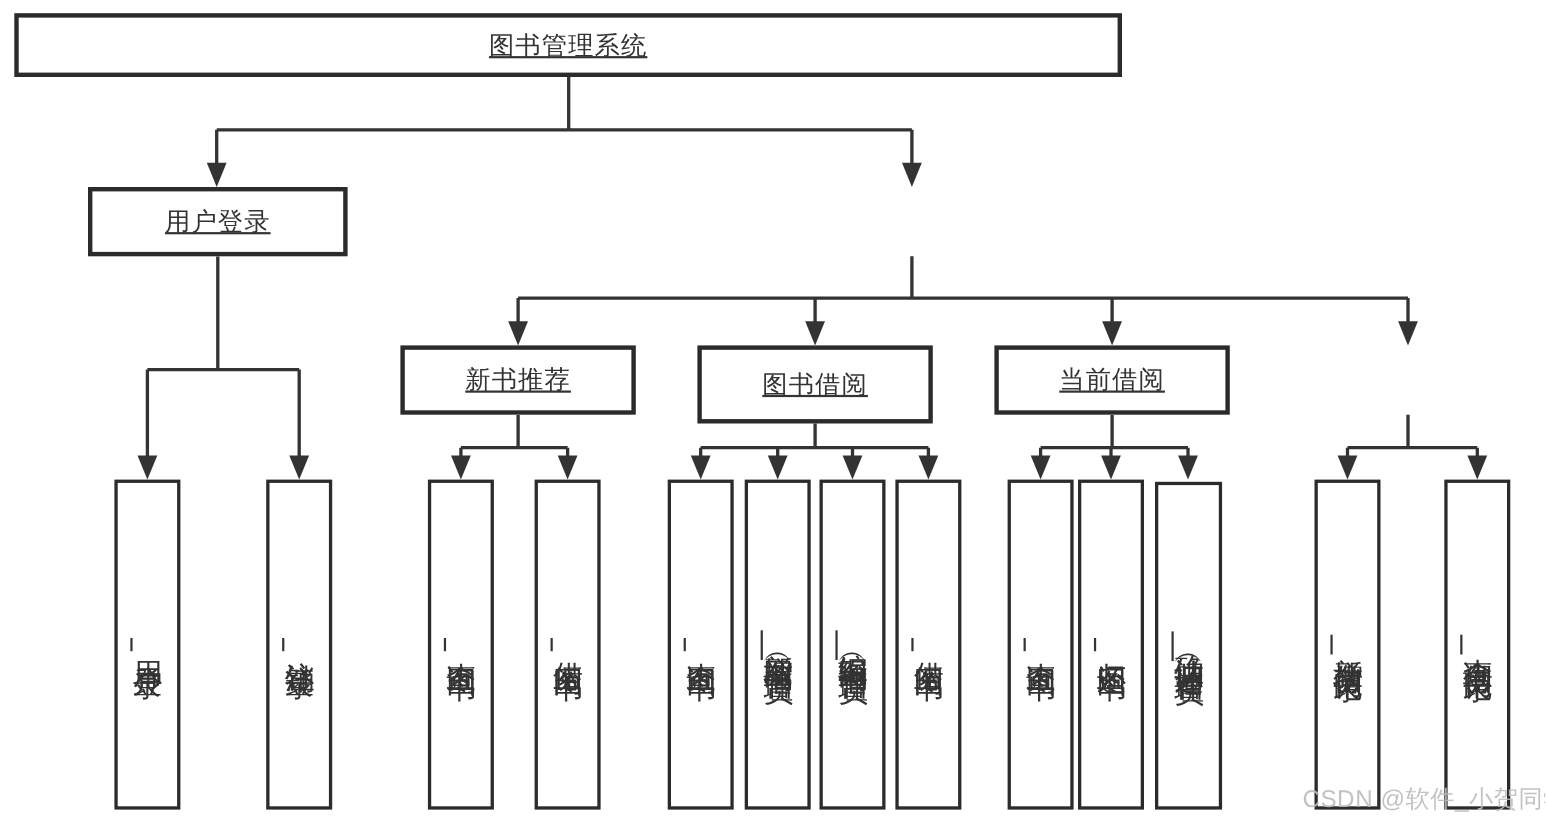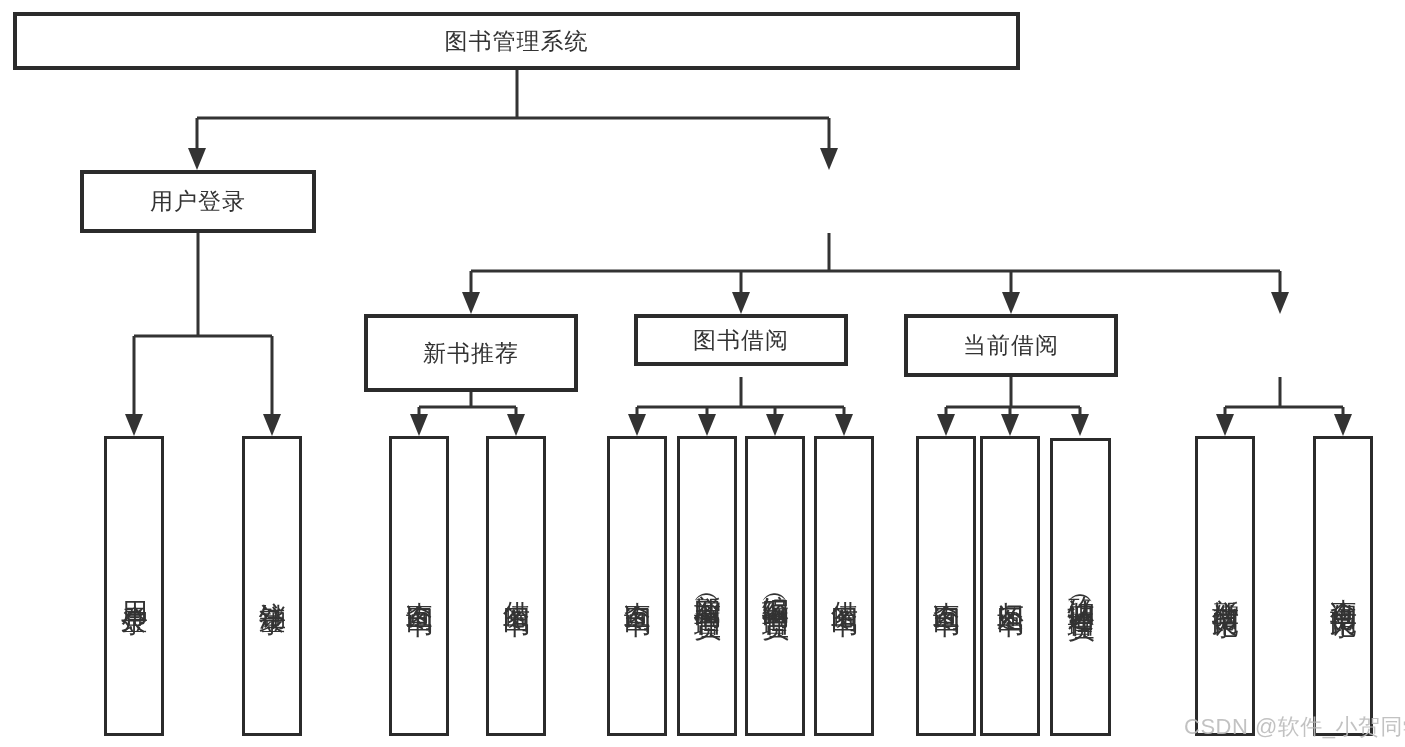--- a/index.html
+++ b/index.html
@@ -19,20 +19,21 @@
     pointer-events: none;
   }
   .node {
     position: absolute;
     box-sizing: border-box;
     background: #ffffff;
     display: flex;
     align-items: center;
     justify-content: center;
     z-index: 2;
+    text-decoration: underline;
   }
   .hnode {
     border: 4px solid #2b2b2b;
     font-size: 23px;
     letter-spacing: 1px;
     white-space: nowrap;
   }
   .vnode {
     border: 3px solid #2b2b2b;
     font-size: 27px;
@@ -108,24 +109,24 @@
   </svg>
 
   <div class="node hnode" style="left:13px; top:12px; width:1007px; height:58px;">
     <span>图书管理系统</span>
   </div>
 
   <div class="node hnode" style="left:80px; top:170px; width:236px; height:63px;">
     <span>用户登录</span>
   </div>
 
-  <div class="node hnode" style="left:364px; top:314px; width:214px; height:78px;">
+  <div class="node hnode" style="left:364px; top:314px; width:214px; height:63px;">
     <span>新书推荐</span>
   </div>
-  <div class="node hnode" style="left:634px; top:314px; width:214px; height:52px;">
+  <div class="node hnode" style="left:634px; top:314px; width:214px; height:71px;">
     <span>图书借阅</span>
   </div>
   <div class="node hnode" style="left:904px; top:314px; width:214px; height:63px;">
     <span>当前借阅</span>
   </div>
 
   <div class="node vnode" style="left:104px; top:436px; width:60px; height:300px;">
     <span class="vtext">用户登录</span>
   </div>
   <div class="node vnode" style="left:242px; top:436px; width:60px; height:300px;">

